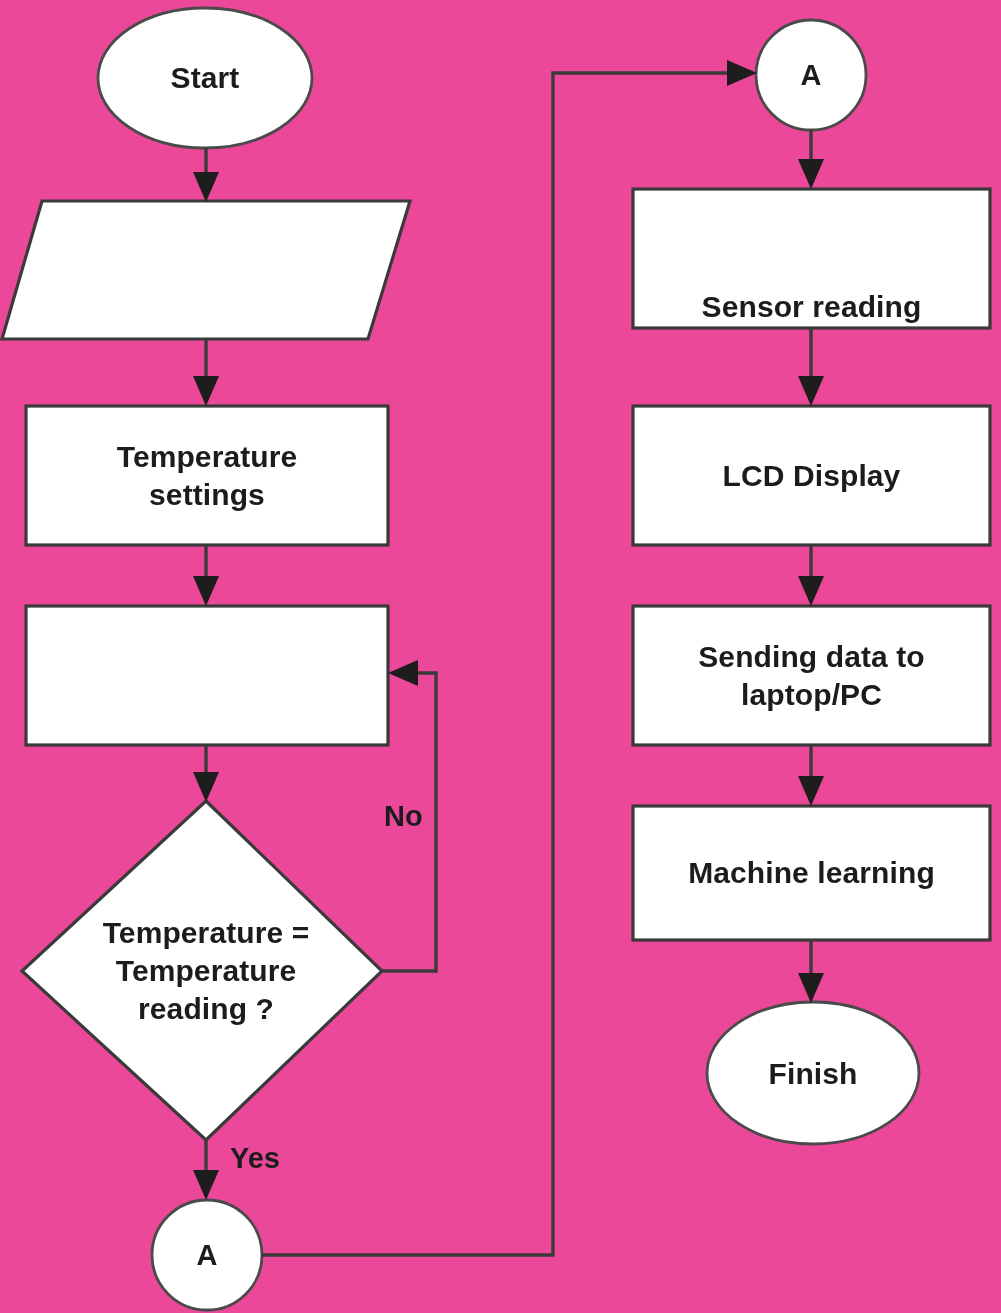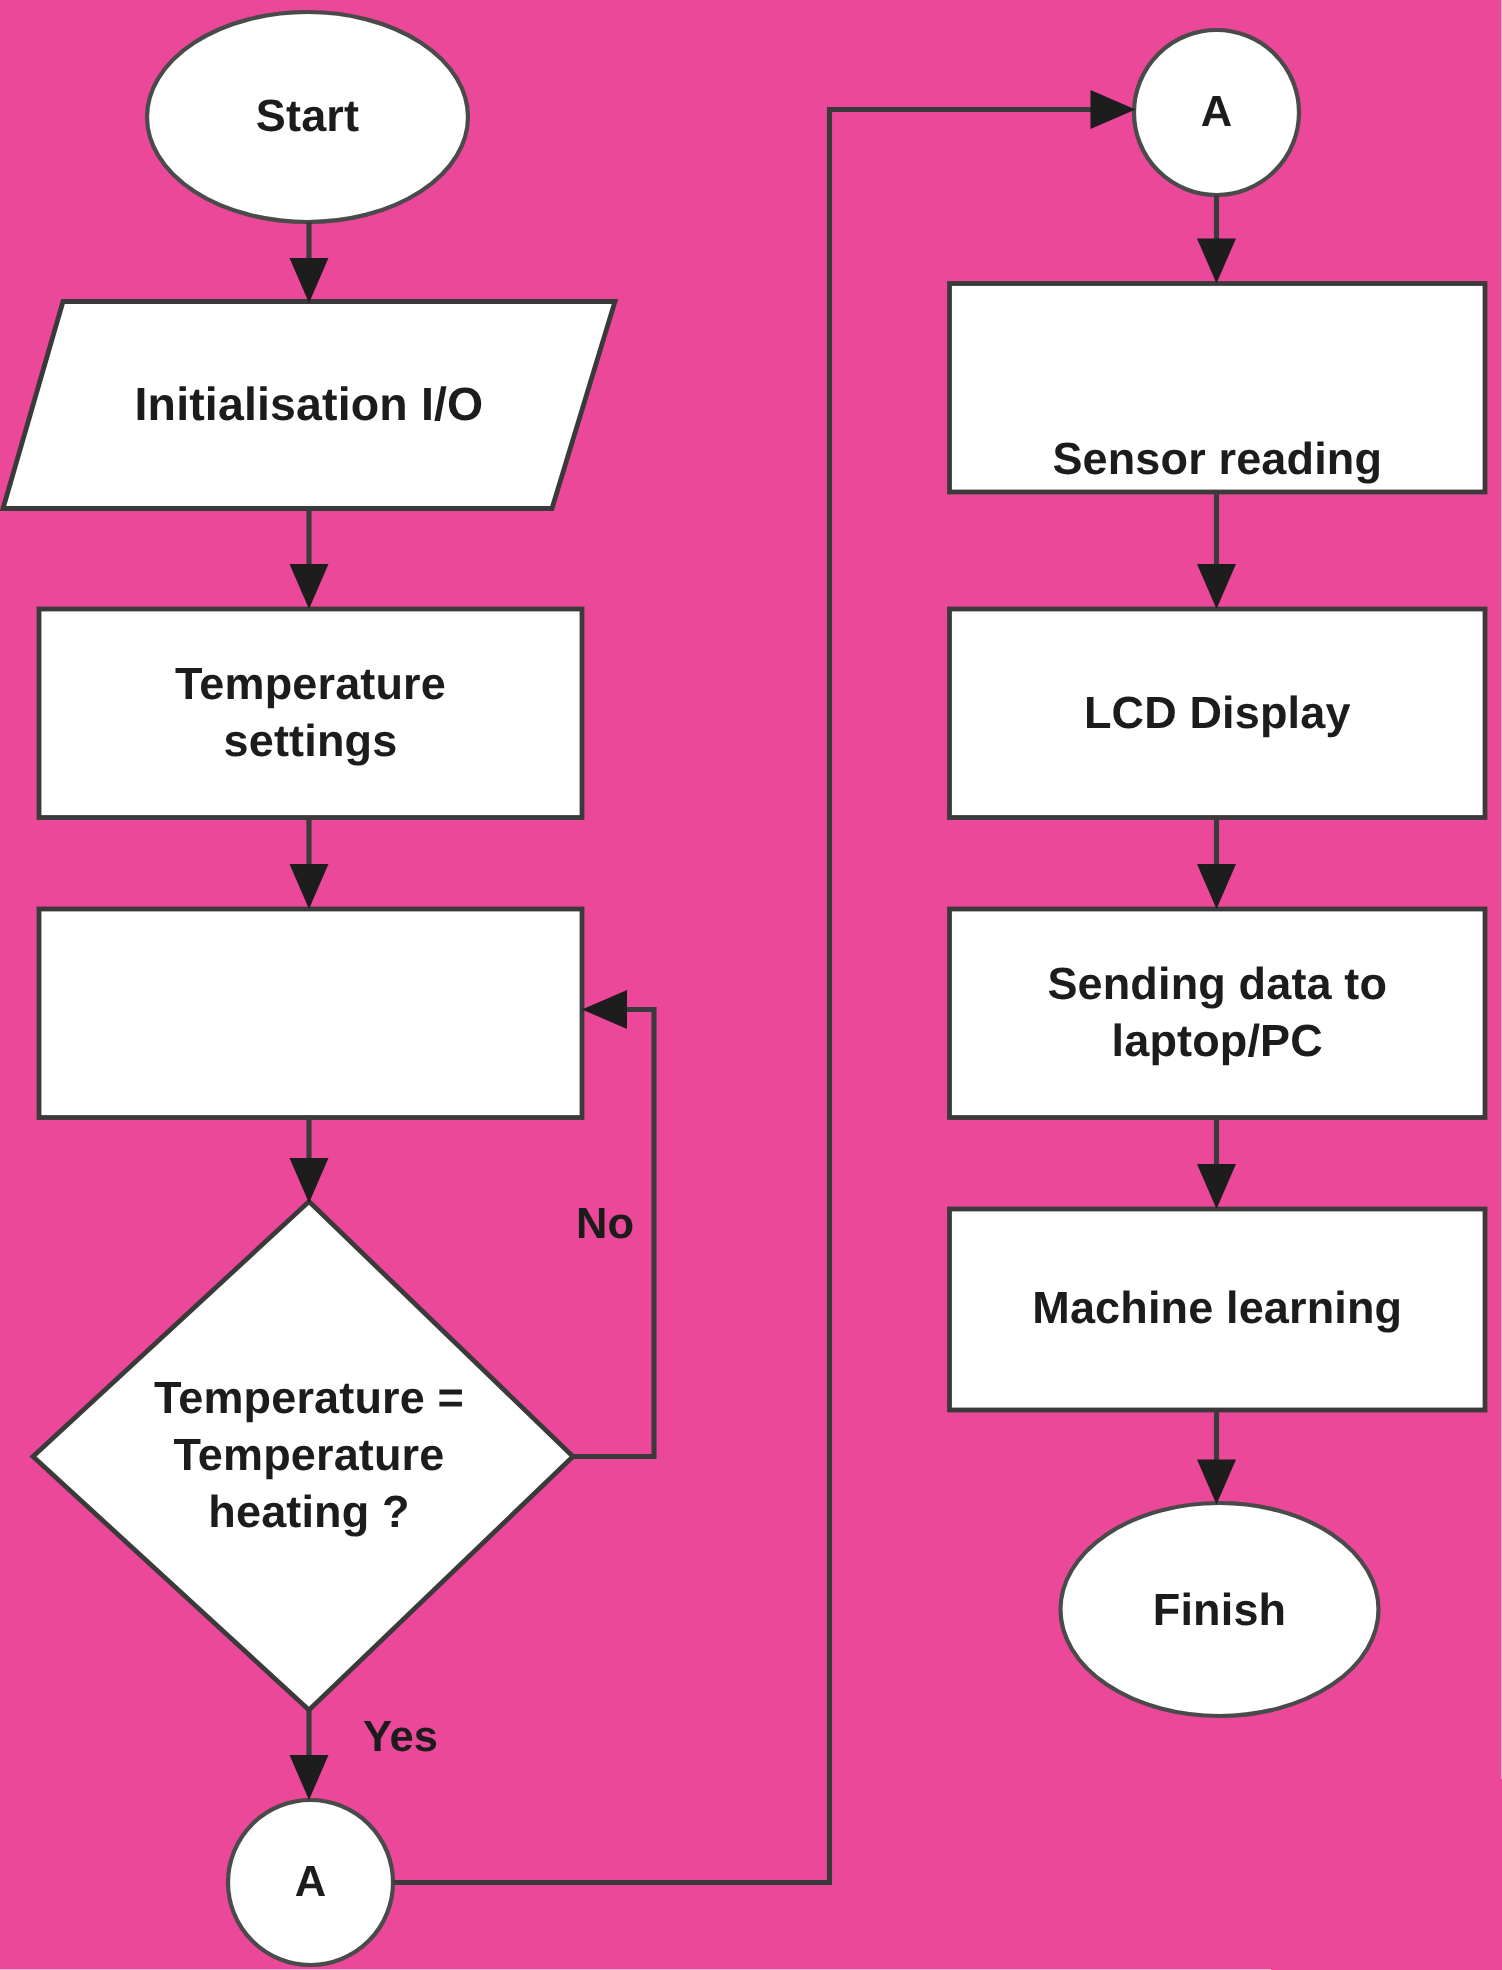--- a/index.html
+++ b/index.html
@@ -164,42 +164,41 @@
 
     <g>
       <path class="conn" d="M 811 940 L 811 991"></path>
       <polygon class="arrowhead" points="811,1003 798,973 824,973"></polygon>
     </g>
 
   </svg>
 
   <div class="node-label lbl-terminal" style="left:98px;  top:8px;   width:214px; height:140px;">Start</div>
 
-  <div class="node-label lbl-io" style="left:22px;  top:201px; width:368px; height:138px;">Initialisation I/O</div>
 
   <div class="node-label lbl-process" style="left:26px;  top:406px; width:362px; height:139px;">Temperature
 settings</div>
 
 
   <div class="node-label lbl-decision" style="left:52px;  top:901px; width:308px; height:140px;">Temperature =
 Temperature
-heating ?</div>
+reading ?</div>
 
   <div class="node-label lbl-conn" style="left:152px; top:1200px; width:110px; height:110px;">A</div>
 
   <div class="node-label lbl-conn" style="left:756px; top:20px;  width:110px; height:110px;">A</div>
 
   <div class="node-label lbl-process" style="left:633px; top:189px; width:357px; height:139px;margin-top:48px;">Sensor reading</div>
 
   <div class="node-label lbl-process" style="left:633px; top:406px; width:357px; height:139px;">LCD Display</div>
 
   <div class="node-label lbl-process" style="left:633px; top:606px; width:357px; height:139px;">Sending data to
 laptop/PC</div>
 
   <div class="node-label lbl-process" style="left:633px; top:806px; width:357px; height:134px;">Machine learning</div>
 
   <div class="node-label lbl-terminal" style="left:707px; top:1003px; width:212px; height:142px;">Finish</div>
 
   <div class="edge-label" style="left:384px; top:800px;">No</div>
 
-  <div class="edge-label" style="left:242px; top:1142px;">Yes</div>
+  <div class="edge-label" style="left:230px; top:1142px;">Yes</div>
 
 </div>
 
 </body></html>

